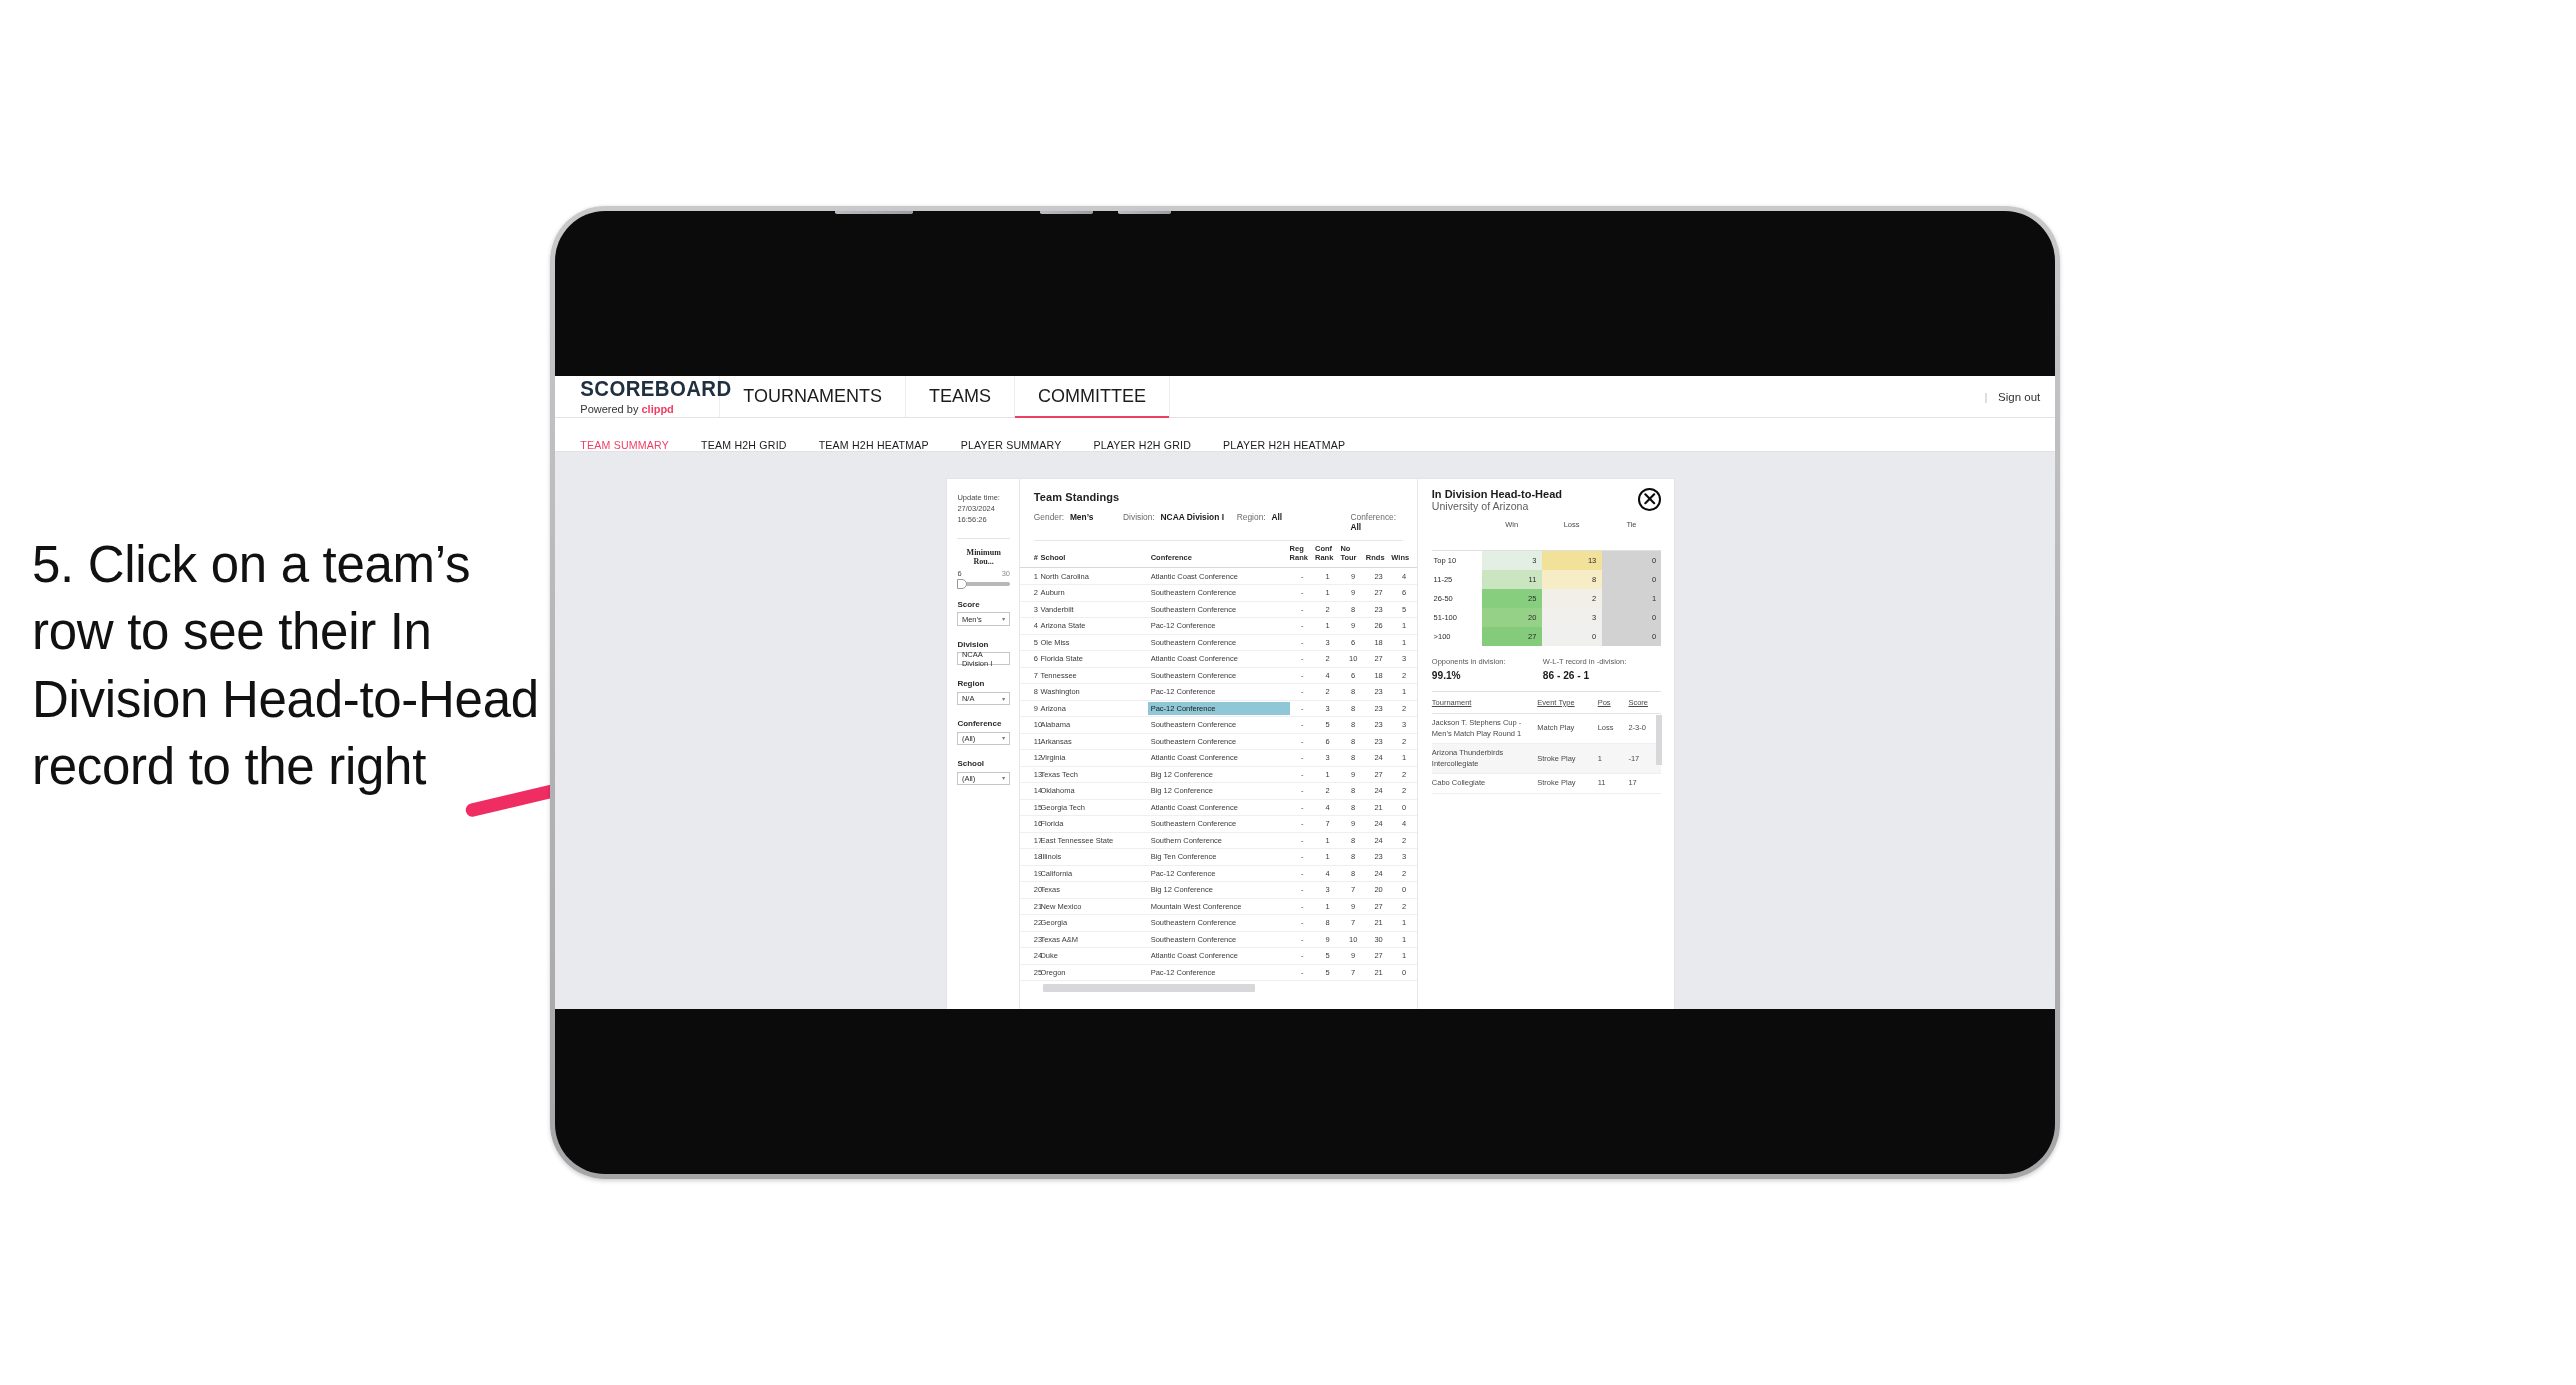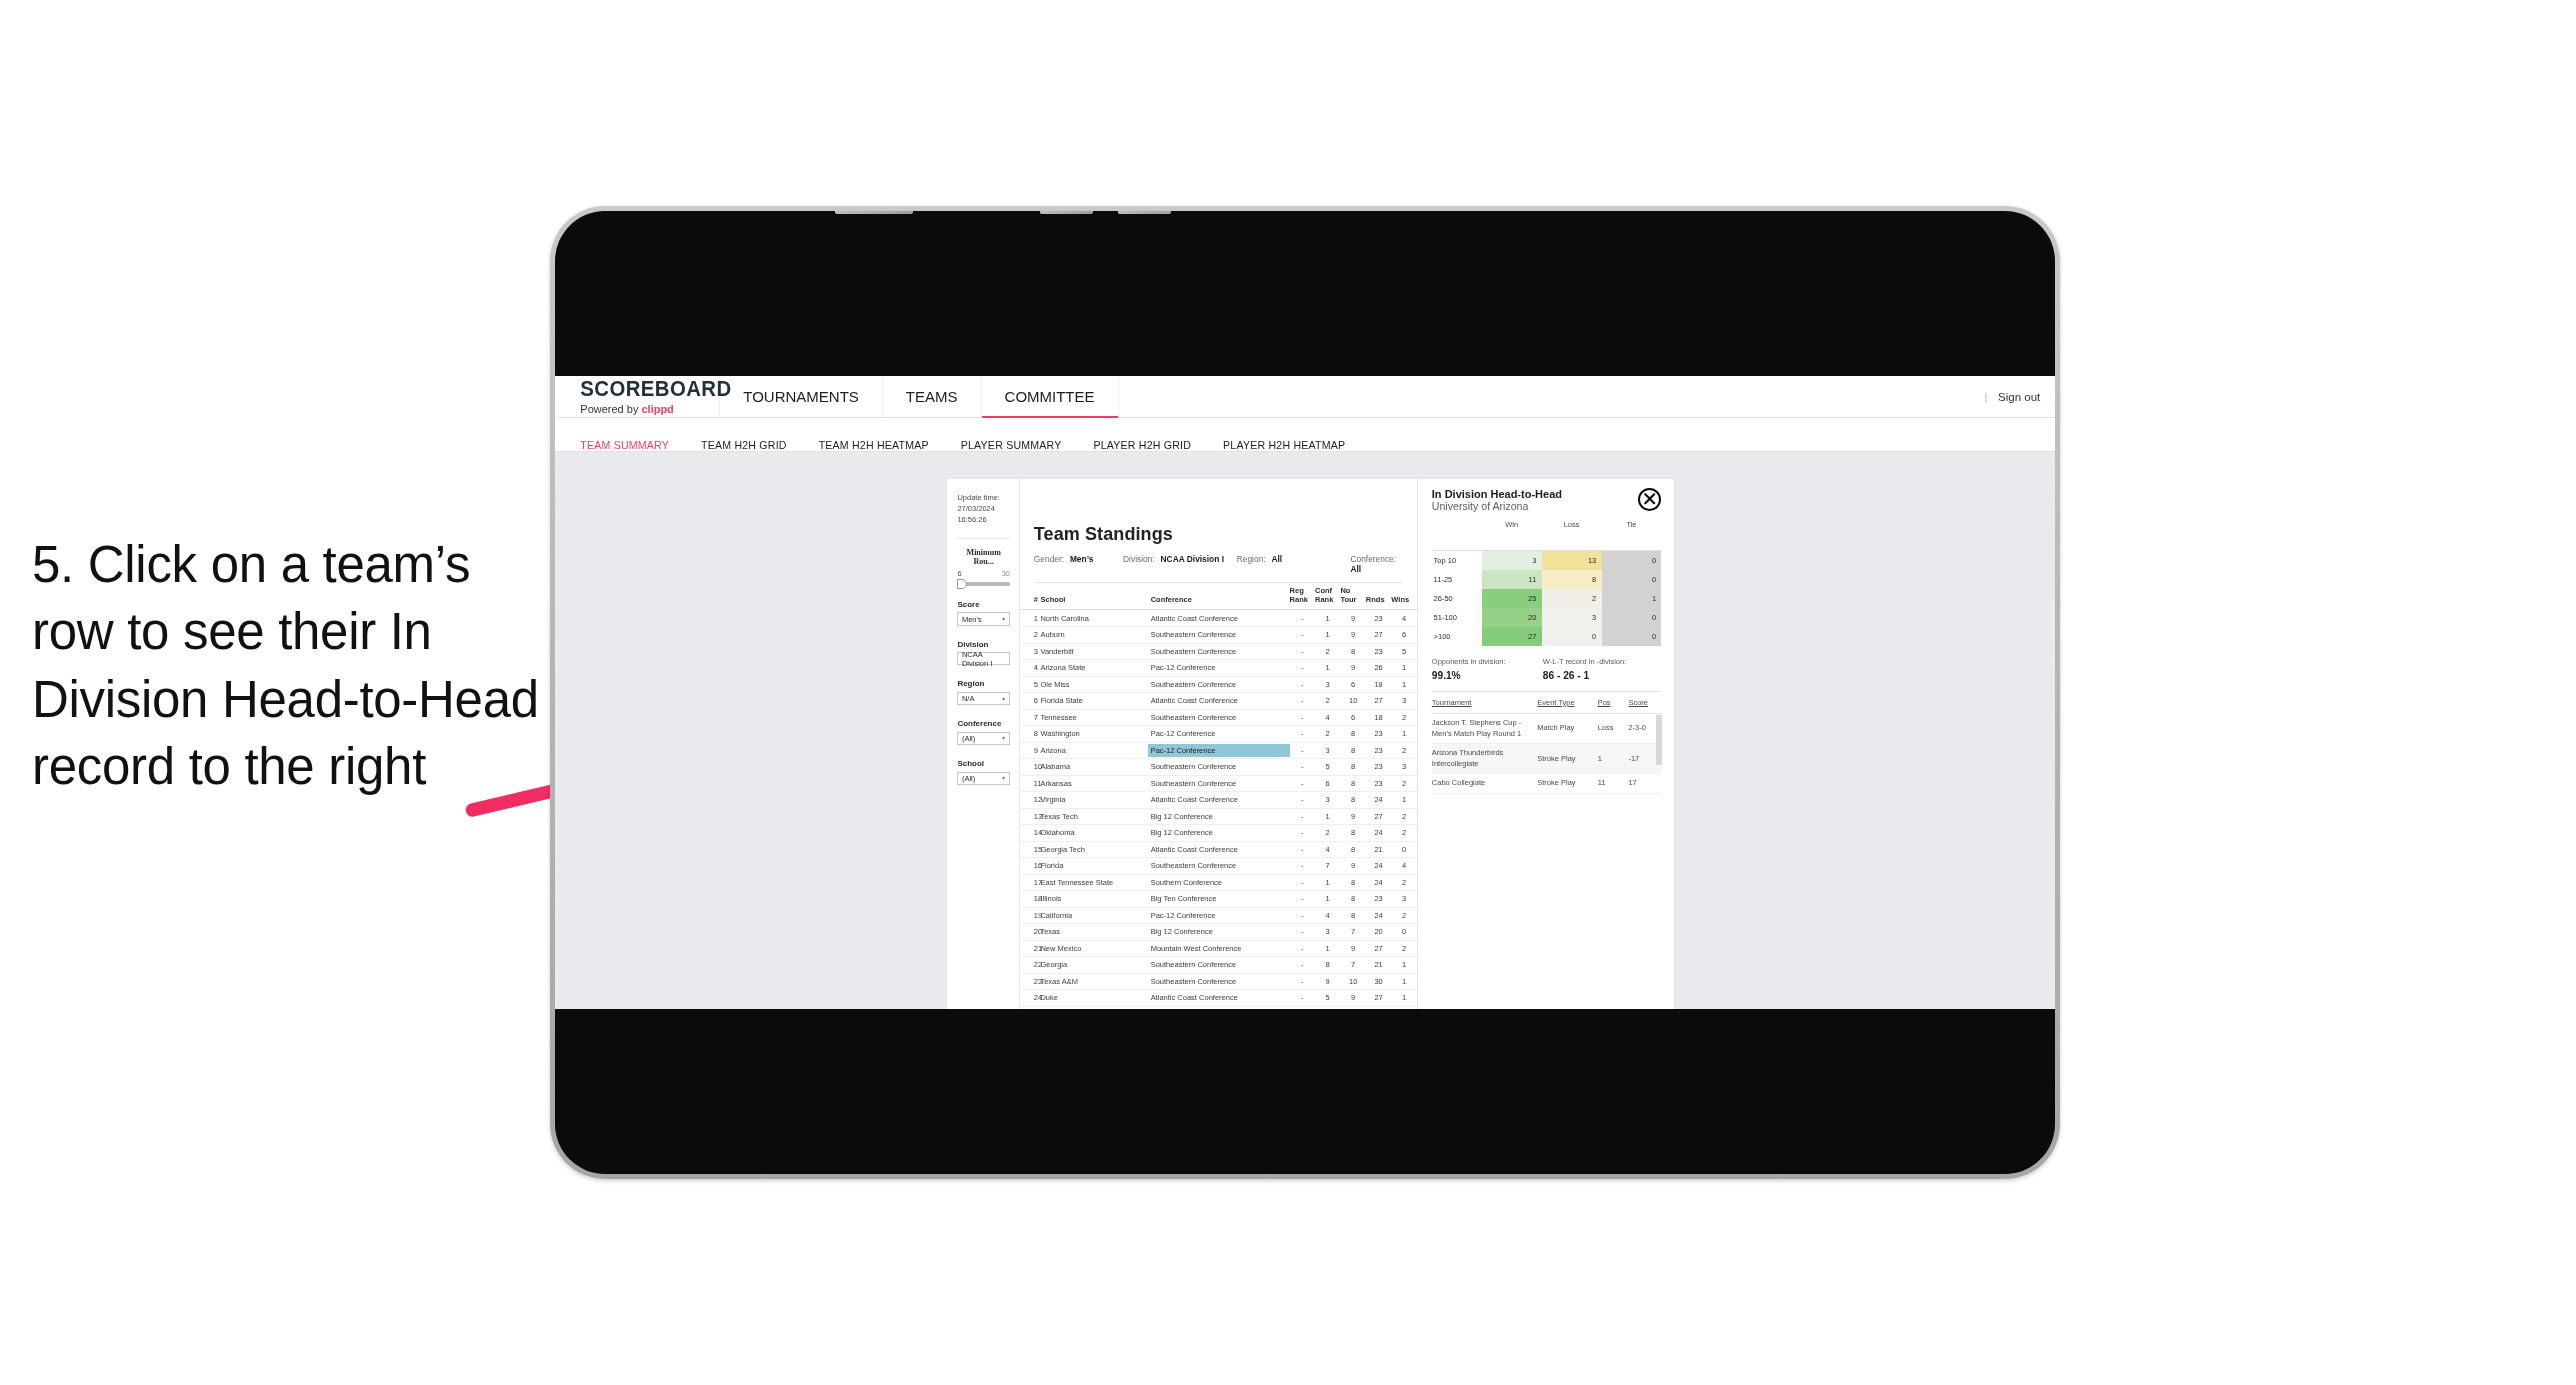--- a/index.html
+++ b/index.html
@@ -94,21 +94,21 @@
     font-family: "Liberation Sans", sans-serif;
     transform: scaleY(1.12); transform-origin: left center;
   }
   .brand-sub { font-size: 11px; color: #333; margin-top: 4.4px; }
   .brand-sub b { color: #ef3e63; font-weight: 700; }
 
   .nav-items { display: flex; align-items: stretch; }
   .nav-item {
     display: flex; align-items: center;
     padding: 0 23px;
-    font-size: 15px; color: #1c1c1c;
+    font-size: 18px; color: #1c1c1c;
     border-right: 0.9px solid #eeeeee;
     position: relative;
     cursor: pointer;
   }
   .nav-item.active::after {
     content: ""; position: absolute; left: 0; right: 0; bottom: -0.9px;
     height: 2.7px; background: #ef3e63;
   }
   .nav-right {
     margin-left: auto; display: flex; align-items: center;
@@ -167,21 +167,21 @@
     height: 13.3px; border: 0.9px solid #c6c6c8; background: #fff;
     display: flex; align-items: center; justify-content: space-between;
     padding: 0 2.7px 0 3.5px; font-size: 7.5px; color: #2a2a2a;
     cursor: pointer;
   }
   .caret { font-size: 5.3px; color: #7a7a7a; }
 
   
   .standings { flex: 1; min-width: 0; display: flex; flex-direction: column; }
   .st-head { padding: 12.4px 14px 0 14px; }
-  .st-title { font-size: 18px; font-weight: 600; color: #222; letter-spacing: 0.1px; margin-top: 33px; }
+  .st-title { font-size: 11px; font-weight: 600; color: #222; letter-spacing: 0.1px; }
   .st-meta {
     display: flex; margin-top: 8.8px; padding-bottom: 8px;
     font-size: 8.4px; color: #6b6b6b;
     border-bottom: 0.9px solid #e6e6e8;
   }
   .st-meta span { margin-right: 3.5px; }
   .st-meta b { color: #1b1b1b; font-weight: 700; }
   .mi-gender { width: 106px; }
   .mi-division { width: 135px; }
   .mi-region { width: 135px; }

